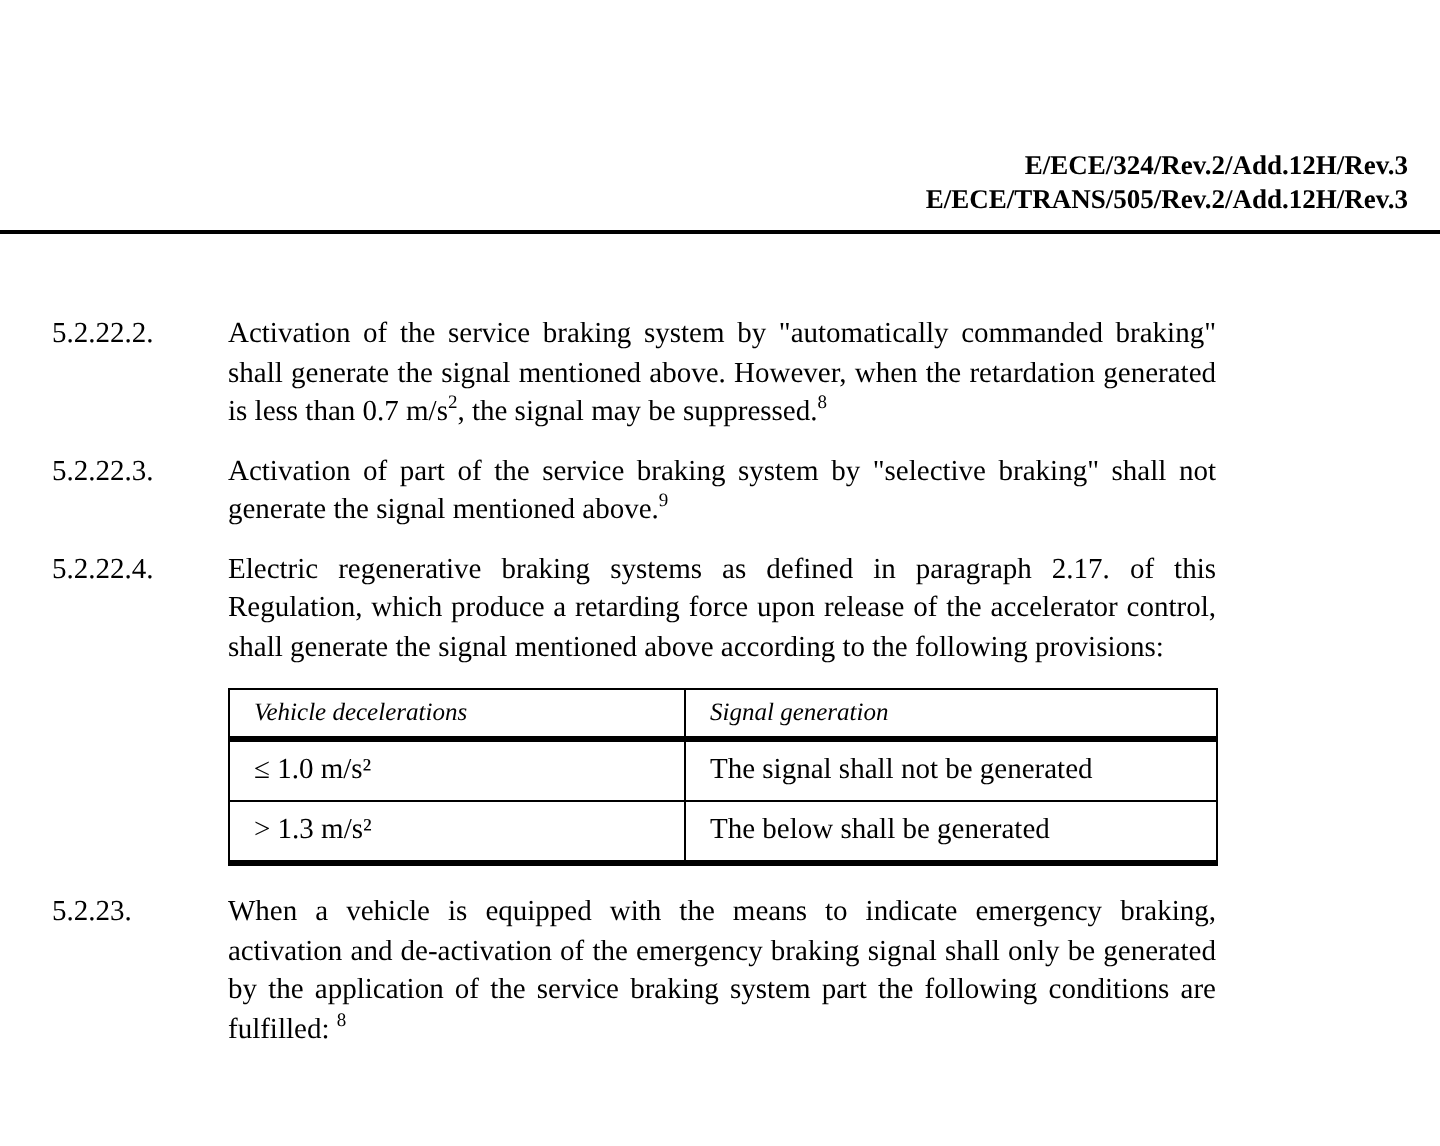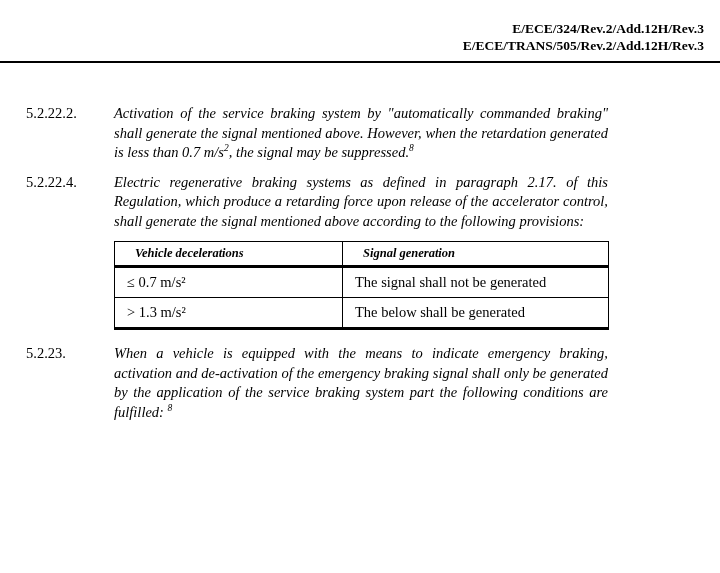--- a/index.html
+++ b/index.html
@@ -9,65 +9,66 @@
     height: 573px;
     background: #ffffff;
     color: #000000;
     font-family: "Liberation Serif", "DejaVu Serif", serif;
     overflow: hidden;
   }
   .page { width: 720px; height: 573px; position: relative; }
 
   
   .doc-header {
-    padding: 20px 16px 0 0;
+    padding: 30px 16px 0 0;
     text-align: right;
     font-weight: bold;
     font-size: 13.5px;
     line-height: 17px;
+    margin-top: 44px;
   }
   .header-rule {
     border: none;
     border-top: 2.5px solid #000;
     margin: 7px 0 0 0;
     width: 100%;
   }
 
   
   .content { padding: 33px 0 0 26px; }
 
   .para {
     display: flex;
     margin: 8px 0 10px 0;
     font-size: 14.5px;
     line-height: 19.5px;
   }
   .para-num { width: 88px; flex: 0 0 88px; }
-  .para-body { width: 494px; flex: 0 0 494px; text-align: justify; font-style: italic; }
+  .para-body { width: 494px; flex: 0 0 494px; text-align: justify; }
   .para-body sup {
     font-size: 9.5px;
     line-height: 0;
     vertical-align: super;
   }
 
   
   .table-wrap { margin: 2px 0 14px 88px; }
   table.rule-table {
     border-collapse: collapse;
     width: 495px;
     border: 1px solid #000;
     border-bottom: 3px solid #000;
   }
   table.rule-table th {
     font-style: italic;
-    font-weight: bold;
+    font-weight: normal;
     font-size: 12.5px;
     text-align: left;
     height: 25px;
-    padding: 4px 20px;
+    padding: 4px 12px;
     border: 1px solid #000;
     border-bottom: 3px solid #000;
     vertical-align: middle;
   }
   table.rule-table td {
     font-size: 14.5px;
     height: 31px;
     padding: 3px 12px;
     border: 1px solid #000;
     vertical-align: middle;
@@ -85,37 +86,41 @@
   </div>
   <hr class="header-rule">
 
   <div class="content">
 
     <div class="para">
       <div class="para-num">5.2.22.2.</div>
       <div class="para-body"><span>Activation of the service braking system by "automatically commanded braking" shall generate the signal mentioned above. However, when the retardation generated is less than 0.7 m/s</span><sup>2</sup><span>, the signal may be suppressed.</span><sup>8</sup></div>
     </div>
 
+    <div class="para">
+      <div class="para-num">5.2.22.3.</div>
+      <div class="para-body"><span>Activation of part of the service braking system by "selective braking" shall not generate the signal mentioned above.</span><sup>9</sup></div>
+    </div>
 
     <div class="para">
       <div class="para-num">5.2.22.4.</div>
       <div class="para-body"><span>Electric regenerative braking systems as defined in paragraph 2.17. of this Regulation, which produce a retarding force upon release of the accelerator control, shall generate the signal mentioned above according to the following provisions:</span></div>
     </div>
 
     <div class="table-wrap">
       <table class="rule-table">
         <thead>
           <tr>
             <th class="col-decel">Vehicle decelerations</th>
             <th>Signal generation</th>
           </tr>
         </thead>
         <tbody>
           <tr>
-            <td>≤ 0.7 m/s²</td>
+            <td>≤ 1.0 m/s²</td>
             <td>The signal shall not be generated</td>
           </tr>
           <tr>
             <td>&gt; 1.3 m/s²</td>
             <td>The below shall be generated</td>
           </tr>
         </tbody>
       </table>
     </div>
 

